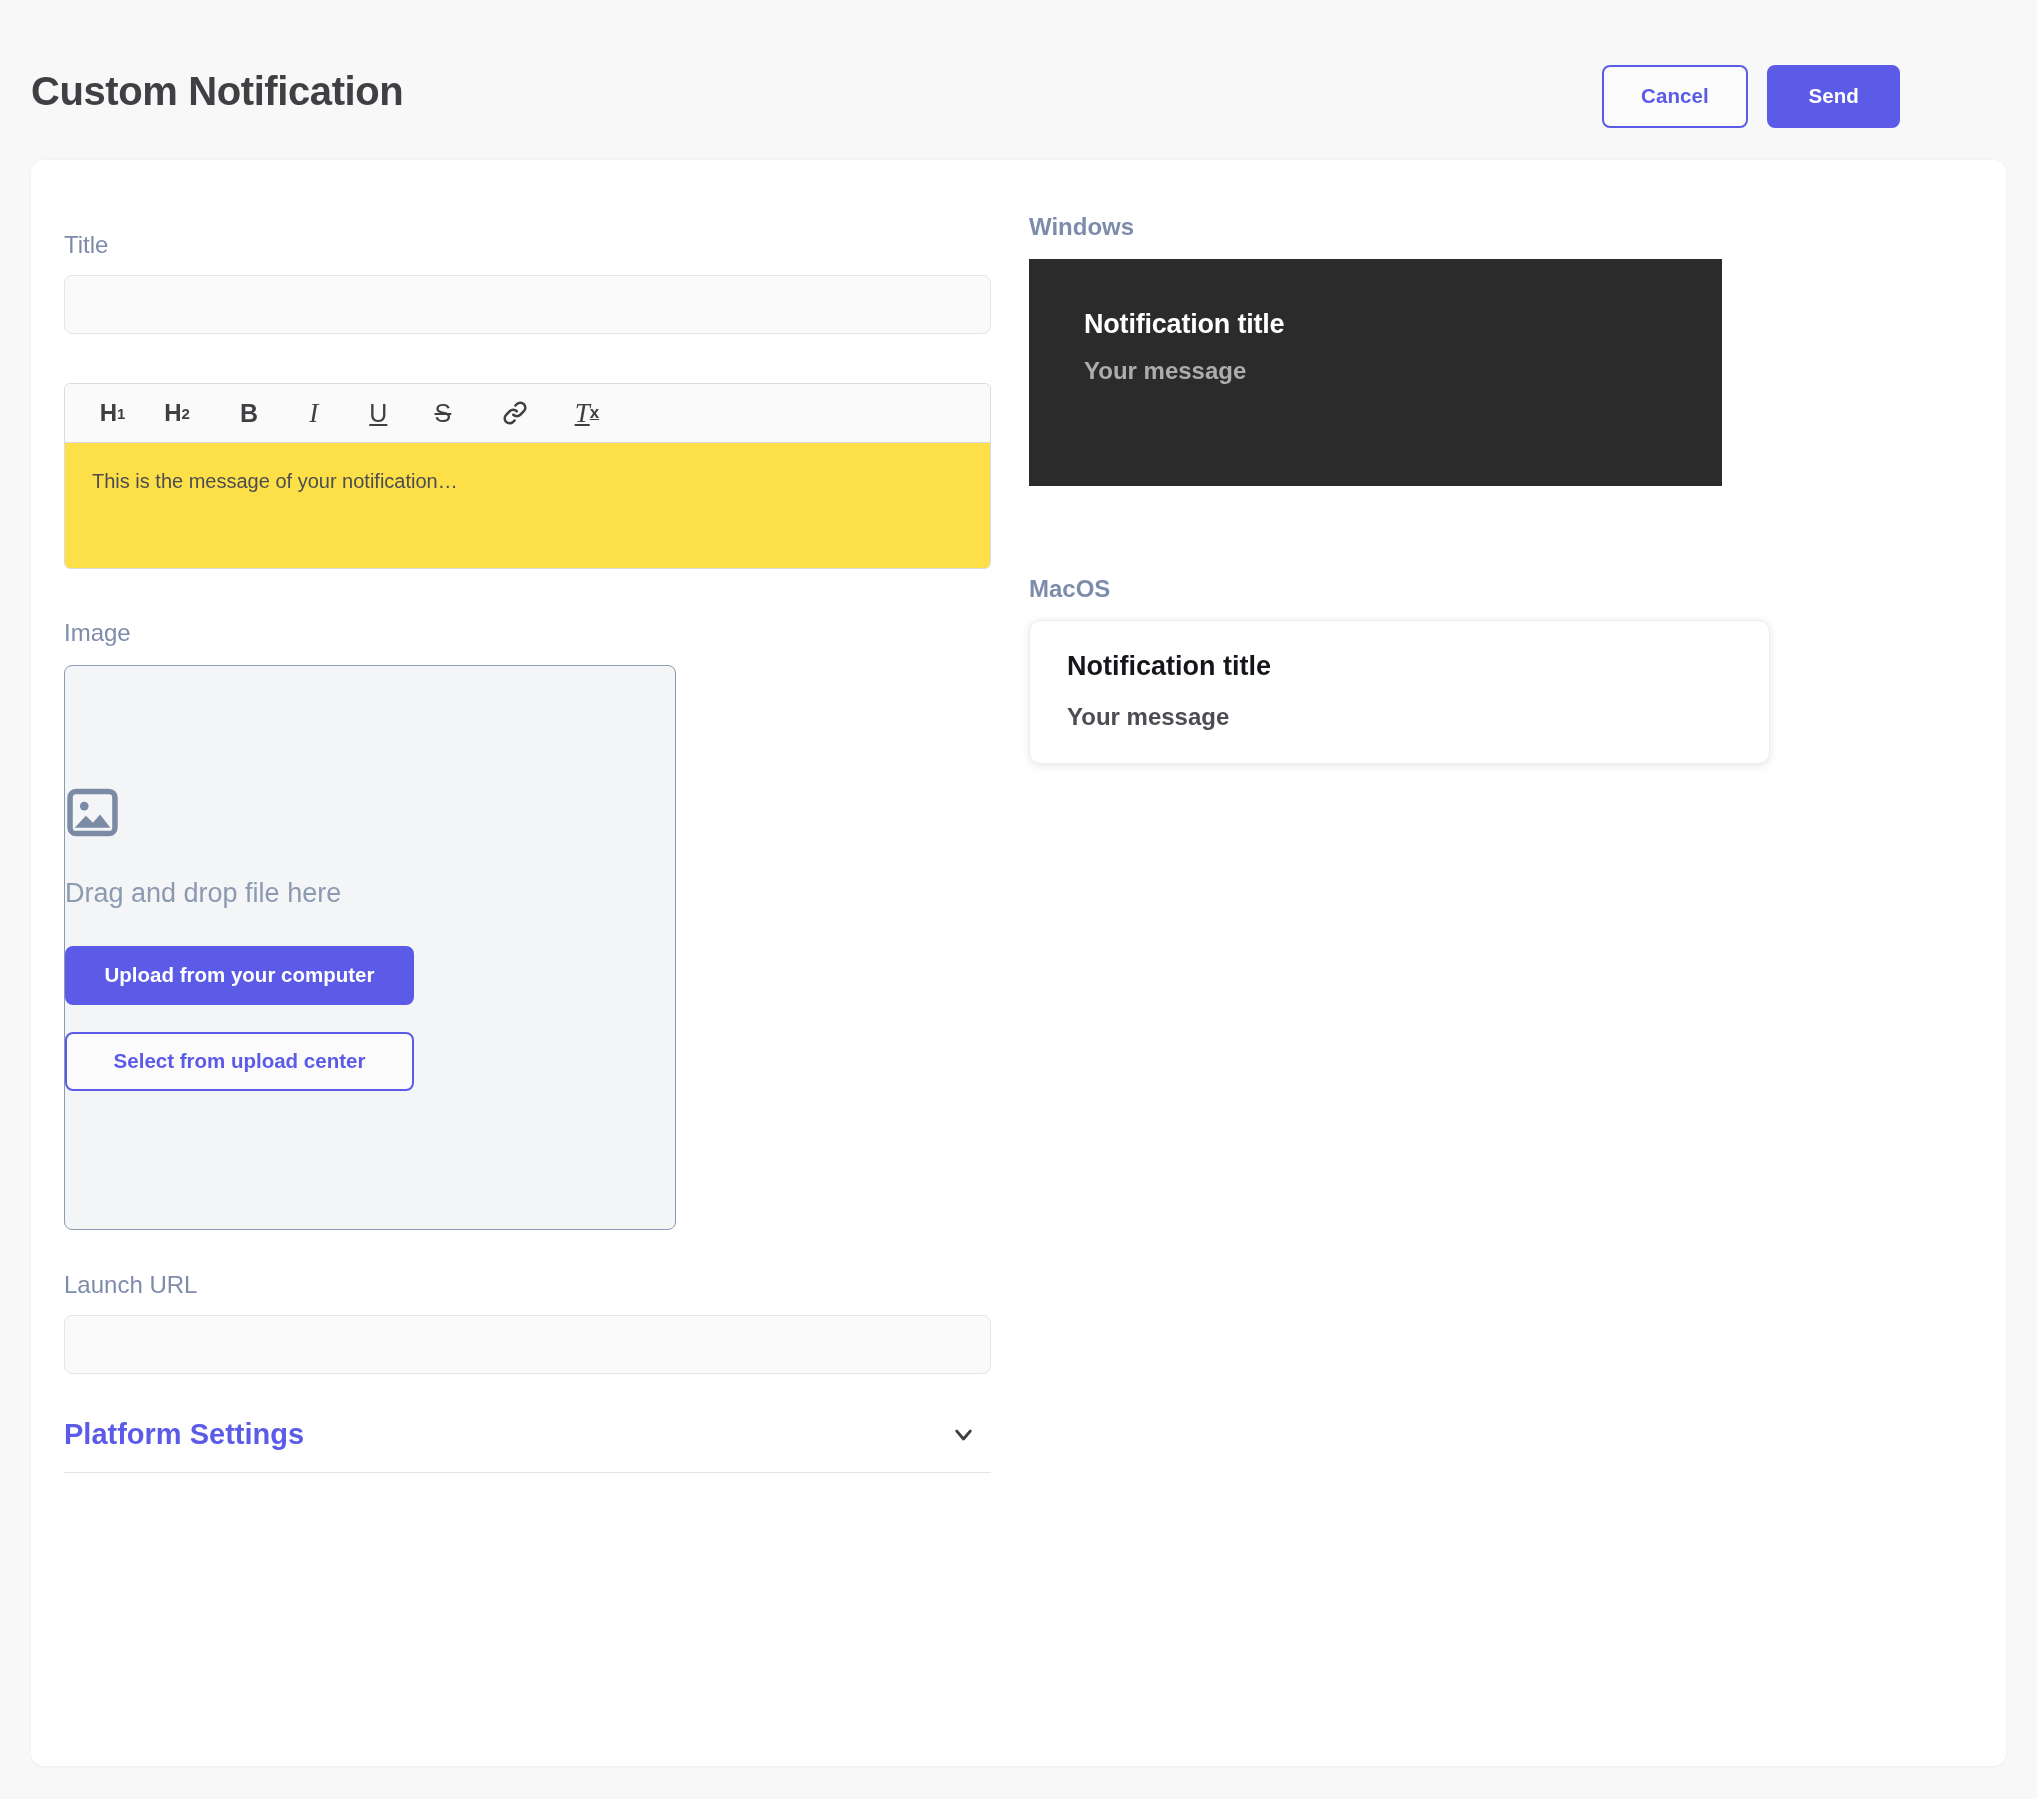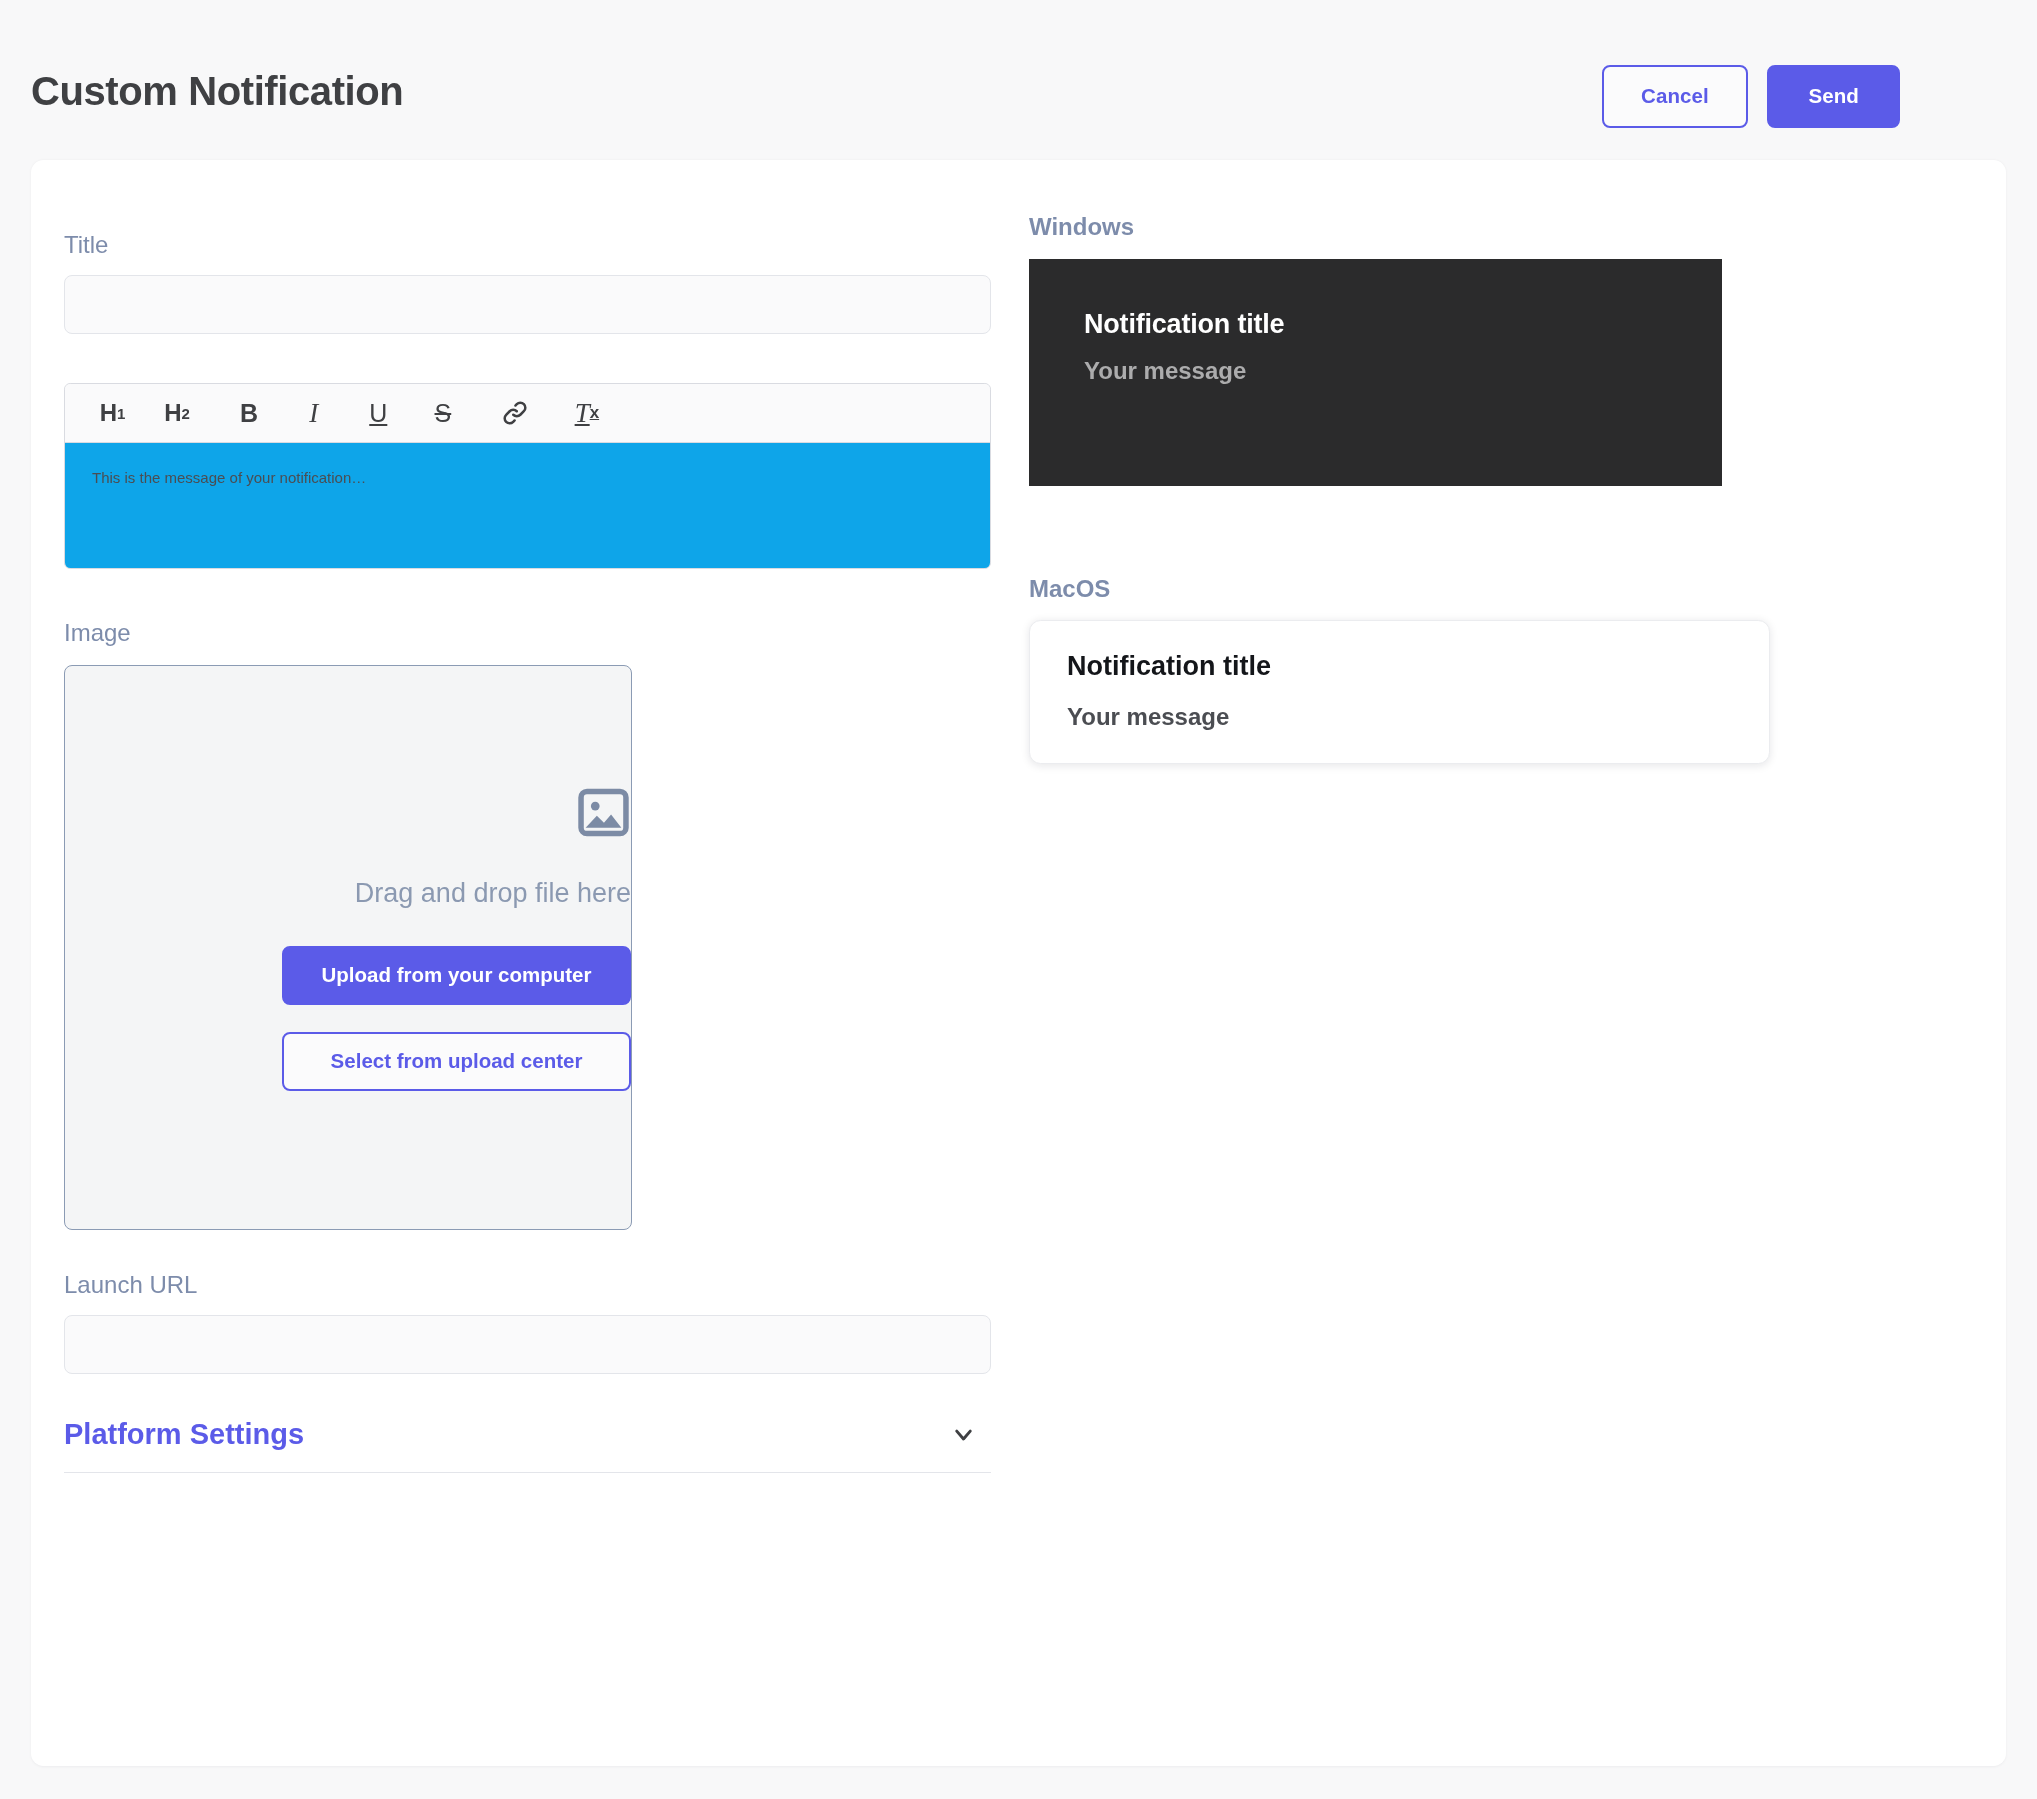--- a/index.html
+++ b/index.html
@@ -91,30 +91,30 @@
   .tb-i { font-style: italic; font-family: "Liberation Serif", serif; font-size: 27px; }
   .tb-u { text-decoration: underline; font-size: 25px; }
   .tb-s { text-decoration: line-through; font-size: 25px; }
   .tb-tx {
     font-style: italic; font-family: "Liberation Serif", serif;
     font-size: 27px; text-decoration: underline;
   }
   .tb-tx sub { font-style: normal; font-size: 17px; font-weight: 700;
                font-family: "Liberation Sans", sans-serif; text-decoration: none; }
   .editor-body {
-    height: 125px; padding: 25px 27px; background: #0ea5e9;
-    font-size: 15px; color: #4b4d52; line-height: 1.3;
+    height: 125px; padding: 25px 27px; background: #fde047;
+    font-size: 20px; color: #4b4d52; line-height: 1.3;
   }
 
   
   .dropzone {
     margin-top: 19.6px;
-    width: 568px; height: 565px;
+    width: 612px; height: 565px;
     background: #f4f5f6; border: 1.3px solid #8b9bb4; border-radius: 8px;
-    display: flex; flex-direction: column; align-items: flex-end;
+    display: flex; flex-direction: column; align-items: flex-start;
   }
   .dz-icon { margin-top: 119px; }
   .dz-text {
     margin-top: 37px; font-size: 27px; color: #8b99b1; line-height: 1;
   }
   .dz-btn {
     width: 349px; height: 59px; border-radius: 8px;
     display: flex; align-items: center; justify-content: center;
     font-size: 20.5px; font-weight: 700; cursor: pointer; line-height: 1;
   }

